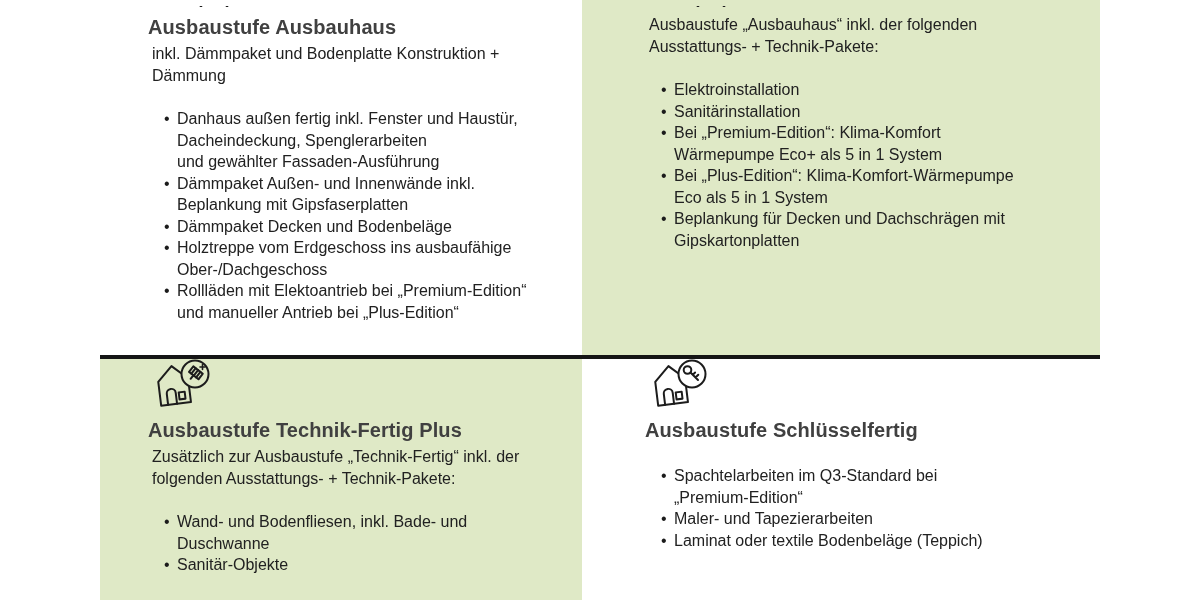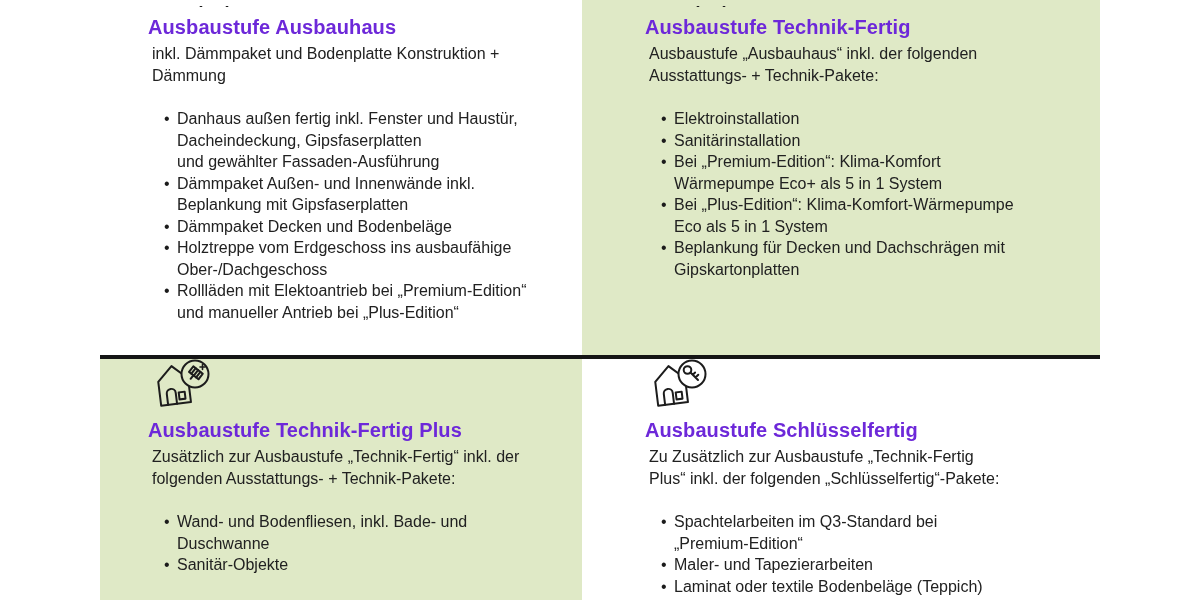--- a/index.html
+++ b/index.html
@@ -35,21 +35,21 @@
     margin-left: 50px;
     margin-bottom: 7px;
     overflow: hidden;
   }
   .icon-slot { height: 50px; margin-bottom: 8px; }
   h2.sec-title {
     margin: 0;
     font-size: 20px;
     line-height: 26px;
     font-weight: 700;
-    color: #6d28d9;
+    color: #404040;
     letter-spacing: 0.1px;
   }
   p.sec-subtitle {
     margin: 3px 0 0 4px;
     font-size: 16px;
     line-height: 21.5px;
     white-space: pre-line;
   }
   ul.bullets {
     list-style: none;
@@ -84,39 +84,38 @@
       <div class="icon-slot-cut">
         <svg width="32" height="8" viewBox="0 0 32 8">
           <path class="stroke" d="M2 -1 A 15 11 0 0 0 30 -1" stroke-width="2.6"></path>
         </svg>
       </div>
       <h2 class="sec-title">Ausbaustufe Ausbauhaus</h2>
       <p class="sec-subtitle">inkl. Dämmpaket und Bodenplatte  Konstruktion +
 Dämmung</p>
       <ul class="bullets">
         <li>Danhaus außen fertig inkl. Fenster und Haustür,
-Dacheindeckung, Gipsfaserplatten
+Dacheindeckung, Spenglerarbeiten
 und gewählter Fassaden-Ausführung</li>
         <li>Dämmpaket Außen- und Innenwände inkl.
 Beplankung mit Gipsfaserplatten</li>
         <li>Dämmpaket Decken und Bodenbeläge</li>
         <li>Holztreppe vom Erdgeschoss ins ausbaufähige
 Ober-/Dachgeschoss</li>
         <li>Rollläden mit Elektoantrieb bei „Premium-Edition“
 und manueller Antrieb bei „Plus-Edition“</li>
       </ul>
     </section>
 
     <section class="cell top right-col green">
       <div class="icon-slot-cut">
         <svg width="32" height="8" viewBox="0 0 32 8">
           <path class="stroke" d="M2 -1 A 15 11 0 0 0 30 -1" stroke-width="2.6"></path>
         </svg>
       </div>
-      <h2 class="sec-title">Ausbaustufe Technik-Fertig</h2>
       <p class="sec-subtitle">Ausbaustufe „Ausbauhaus“ inkl. der folgenden
 Ausstattungs- + Technik-Pakete:</p>
       <ul class="bullets">
         <li>Elektroinstallation</li>
         <li>Sanitärinstallation</li>
         <li>Bei „Premium-Edition“: Klima-Komfort
 Wärmepumpe Eco+ als 5 in 1 System</li>
         <li>Bei „Plus-Edition“: Klima-Komfort-Wärmepumpe
 Eco als 5 in 1 System</li>
         <li>Beplankung für Decken und Dachschrägen mit
@@ -164,22 +163,20 @@
               <path d="M18 45 V34 a4.5 4.5 0 0 1 9 0 V45"></path>
               <rect x="30" y="34" width="6" height="7"></rect>
             </g>
             <circle class="badge-fill" cx="47" cy="15" r="13.5"></circle>
             <circle cx="42.5" cy="11" r="3.8"></circle>
             <path d="M45.5 13.5 L53 21 M50.5 18.5 l2.8 -2.8 M47.8 15.8 l2.3 -2.3"></path>
           </g>
         </svg>
       </div>
       <h2 class="sec-title">Ausbaustufe Schlüsselfertig</h2>
-      <p class="sec-subtitle">Zu Zusätzlich zur Ausbaustufe „Technik-Fertig
-Plus“ inkl. der folgenden „Schlüsselfertig“-Pakete:</p>
       <ul class="bullets">
         <li>Spachtelarbeiten im Q3-Standard bei
 „Premium-Edition“</li>
         <li>Maler- und Tapezierarbeiten</li>
         <li>Laminat oder textile Bodenbeläge (Teppich)</li>
       </ul>
     </section>
 
   </div>
 </div>

